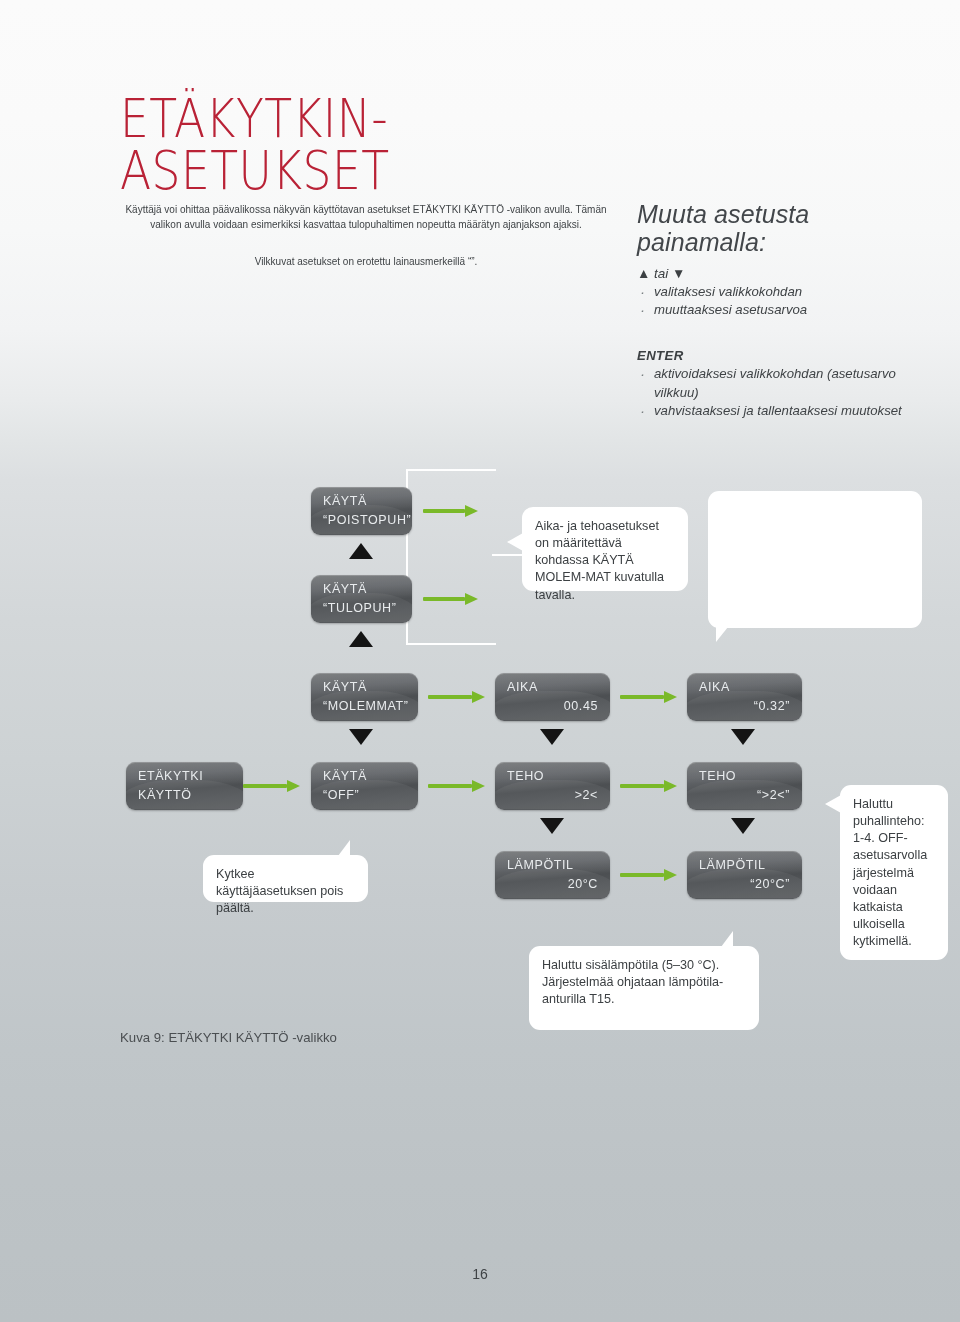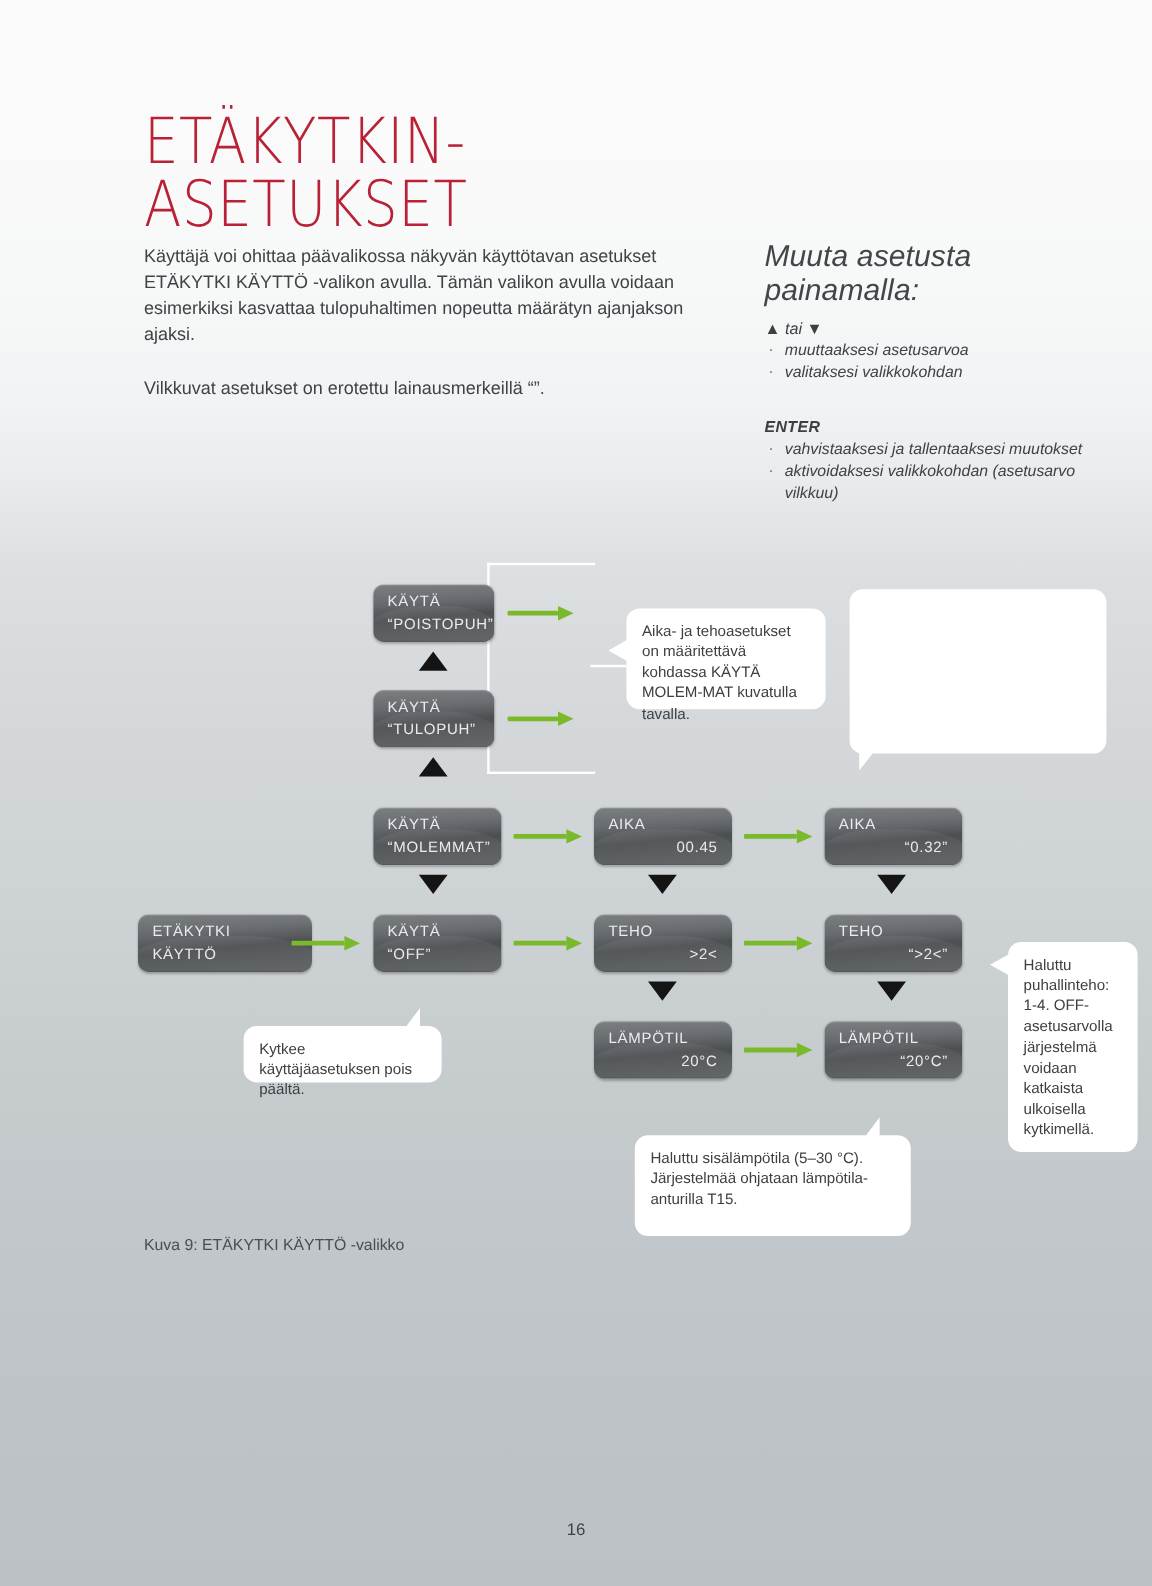--- a/index.html
+++ b/index.html
@@ -20,21 +20,21 @@
     position:absolute;left:120px;top:93px;width:520px;
     font-size:53px;line-height:0.98;letter-spacing:0.5px;
     color:#b92236;font-weight:300;
     font-family:"DejaVu Sans", sans-serif;
     transform:scaleX(0.86);transform-origin:left top;
   }
   .title span{display:block;}
 
   .intro{
     position:absolute;left:120px;top:203px;width:492px;
-    font-size:15px;line-height:1.45;color:#3f4346;
+    font-size:10px;line-height:1.45;color:#3f4346;text-align:center;
   }
   .intro p{margin:0;}
   .intro p.gap{margin-top:23px;}
 
   
   .rcol{position:absolute;left:637px;top:200px;width:300px;font-style:italic;}
   .rcol h2{
     margin:0;font-size:25px;line-height:1.13;font-weight:400;
     color:#42464a;letter-spacing:0.1px;
   }
@@ -114,27 +114,27 @@
 
   <div class="intro">
     <p>Käyttäjä voi ohittaa päävalikossa näkyvän käyttötavan asetukset ETÄKYTKI KÄYTTÖ -valikon avulla. Tämän valikon avulla voidaan esimerkiksi kasvattaa tulopuhaltimen nopeutta määrätyn ajanjakson ajaksi.</p>
     <p class="gap">Vilkkuvat asetukset on erotettu lainausmerkeillä “”.</p>
   </div>
 
   <div class="rcol">
     <h2>Muuta asetusta painamalla:</h2>
     <div class="kbd">▲ tai ▼</div>
     <ul>
+      <li>valitaksesi valikkokohdan</li>
       <li>muuttaaksesi asetusarvoa</li>
-      <li>valitaksesi valikkokohdan</li>
     </ul>
     <div class="enter">ENTER</div>
     <ul>
+      <li>aktivoidaksesi valikkokohdan (asetusarvo vilkkuu)</li>
       <li>vahvistaaksesi ja tallentaaksesi muutokset</li>
-      <li>aktivoidaksesi valikkokohdan (asetusarvo vilkkuu)</li>
     </ul>
   </div>
 
   <div class="diagram">
 
     <div class="bracket" style="left:406px;top:469px;width:88px;height:172px;"></div>
     <div class="bracket-stub" style="left:492px;top:554px;width:30px;"></div>
 
     <div class="node" style="left:311px;top:487px;width:101px;height:48px;">
       <span class="l1">KÄYTÄ</span>
@@ -187,21 +187,21 @@
 
     <div class="node" style="left:687px;top:673px;width:115px;height:48px;">
       <span class="l1">AIKA</span>
       <span class="r2">“0.32”</span>
     </div>
 
     <div class="tri down" style="left:349px;top:729px;"></div>
     <div class="tri down" style="left:540px;top:729px;"></div>
     <div class="tri down" style="left:731px;top:729px;"></div>
 
-    <div class="node" style="left:115px;top:762px;width:117px;height:48px;padding-left:28px;">
+    <div class="node" style="left:126px;top:762px;width:117px;height:48px;">
       <span class="l1">ETÄKYTKI</span>
       <span class="l2">KÄYTTÖ</span>
     </div>
     <div class="arrow" style="left:243px;top:780px;width:60px;">
       <div class="shaft" style="width:44px;"></div>
         <div class="head" style="left:44px;"></div>
     </div>
 
     <div class="node" style="left:311px;top:762px;width:107px;height:48px;">
       <span class="l1">KÄYTÄ</span>

